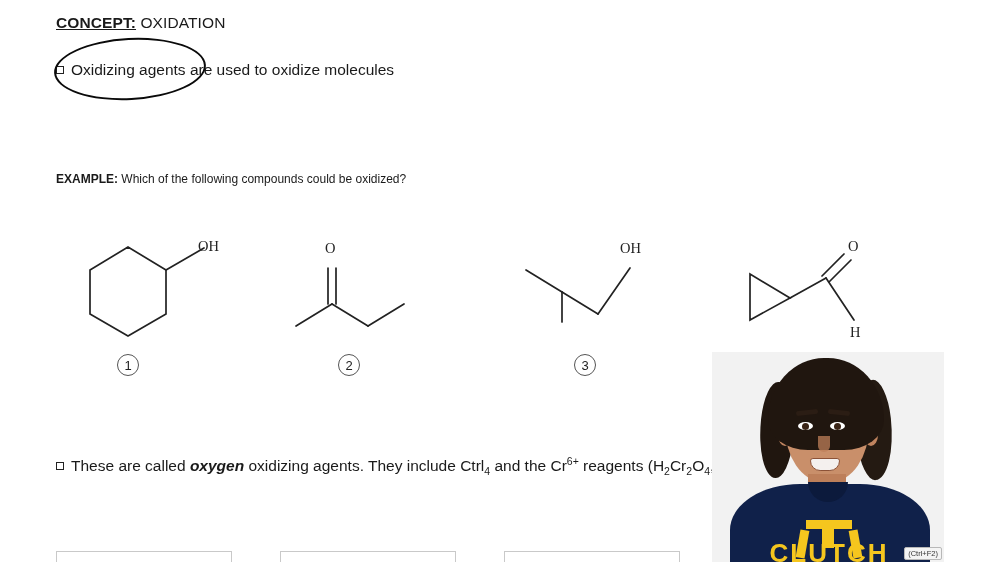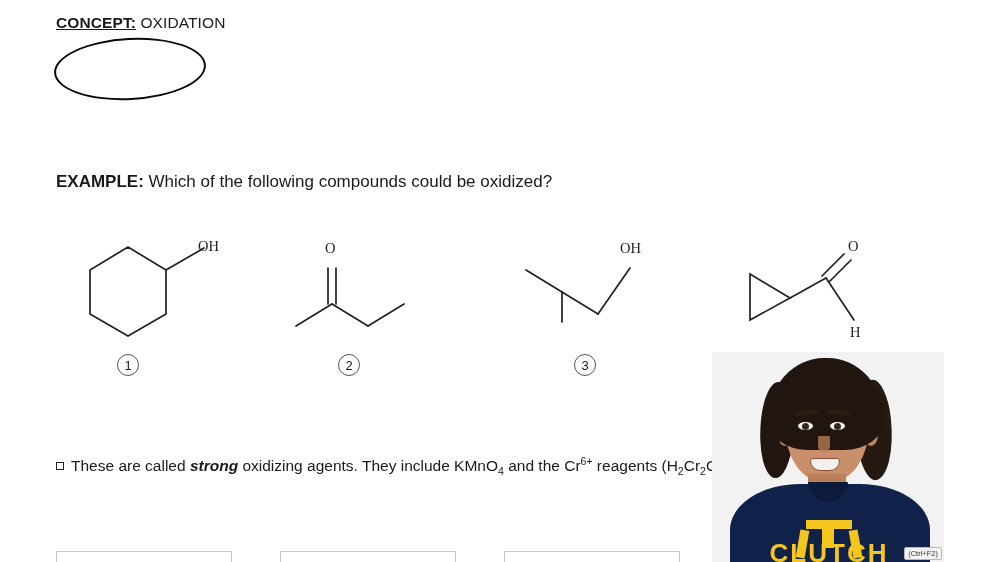--- a/index.html
+++ b/index.html
@@ -45,21 +45,21 @@
     margin-right: 7px;
     position: relative;
     top: -1px;
   }
   .line1 { left: 56px; top: 61px; }
   .line2 { left: 112px; top: 108px; }
   .dotb { font-size: 15px; margin-right: 6px; }
 
   .example-line {
     position: absolute;
-    font-size: 17px;
+    font-size: 12px;
     white-space: nowrap;
   }
   .example-line .lbl { font-weight: bold; }
   .ex1 { left: 56px; top: 172px; }
   .ex2 { left: 56px; top: 516px; }
 
   .strong-line {
     position: absolute;
     left: 56px; top: 455px;
     font-size: 15.5px;
@@ -267,20 +267,23 @@
 </style>
 </head>
 <body>
 
 <div class="page">
 
   <div class="concept-head">
     <span class="lbl">CONCEPT:</span><span class="val"> OXIDATION</span>
   </div>
 
+  <div class="bullet-line line1">
+    <span class="sqbullet"></span><span>Oxidizing agents are used to oxidize molecules</span>
+  </div>
 
   <div class="ellipse-annot"></div>
 
 
   <div class="example-line ex1">
     <span class="lbl">EXAMPLE:</span><span> Which of the following compounds could be oxidized?</span>
   </div>
 
   <div class="mol" style="left:80px; top:232px;">
     <svg width="160" height="120" viewBox="0 0 160 120">
@@ -329,21 +332,21 @@
         <line x1="78" y1="28" x2="100" y2="6"></line>
         <line x1="85" y1="34" x2="107" y2="12"></line>
       </g>
     </svg>
     <span class="atom-label" style="left:104px; top:-10px;">O</span>
     <span class="atom-label" style="left:106px; top:76px;">H</span>
     <div class="mol-num" style="left:56px; top:106px;">4</div>
   </div>
 
   <div class="strong-line">
-    <span class="sqbullet"></span><span>These are called </span><i>strong</i><span> oxidizing agents. They include KMnO</span><sub>4</sub><span> and the Cr</span><sup>6+</sup><span> reagents (H</span><sub>2</sub><span>Cr</span><sub>2</sub><span>O</span><sub>4</sub><span>, CrO</span><sub>3</sub><span>, Na</span><sub>2</sub><span>CrO</span><sub>4</sub><span>, etc.)</span>
+    <span class="sqbullet"></span><span>These are called </span><i>oxygen</i><span> oxidizing agents. They include Ctrl</span><sub>4</sub><span> and the Cr</span><sup>6+</sup><span> reagents (H</span><sub>2</sub><span>Cr</span><sub>2</sub><span>O</span><sub>4</sub><span>, CrO</span><sub>3</sub><span>, Na</span><sub>2</sub><span>CrO</span><sub>4</sub><span>, etc.)</span>
   </div>
 
 
   <div class="bottom-strip">
     <div class="bs-cell" style="left:56px;  width:176px;"></div>
     <div class="bs-cell" style="left:280px; width:176px;"></div>
     <div class="bs-cell" style="left:504px; width:176px;"></div>
     <div class="bs-cell" style="left:728px; width:176px;"></div>
   </div>
 

